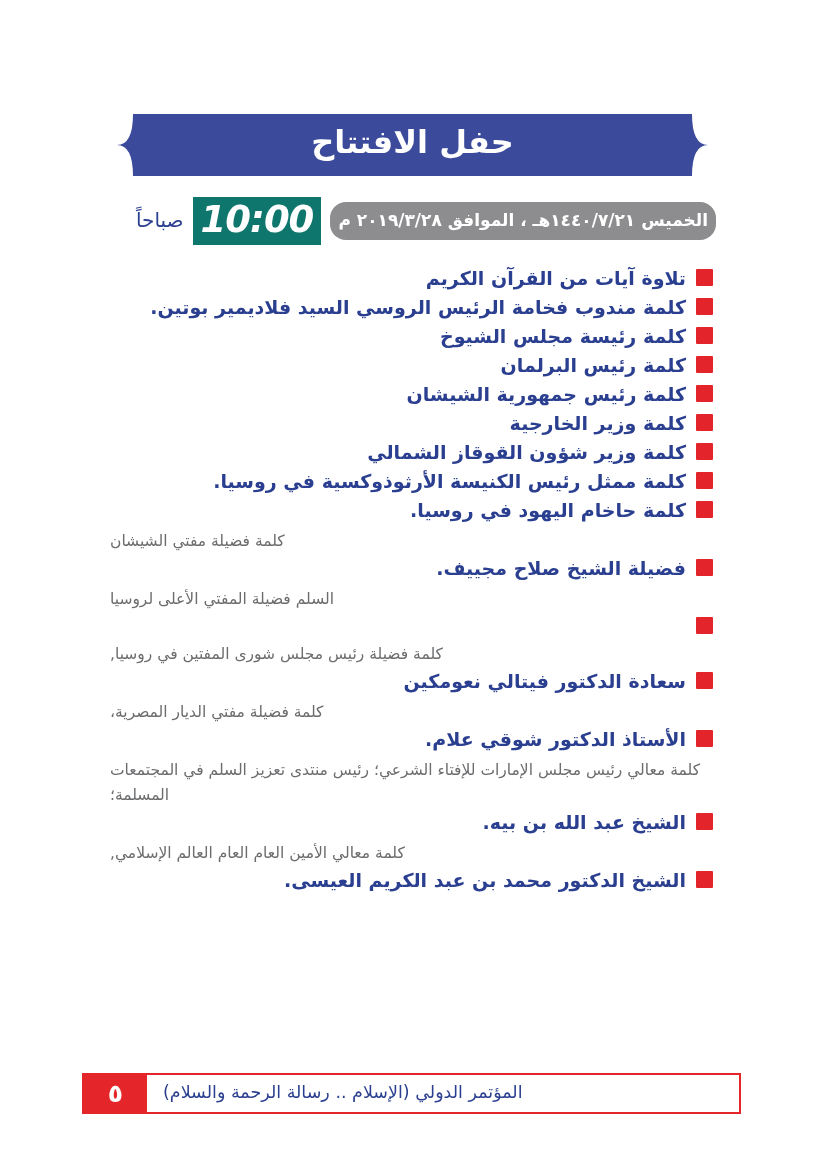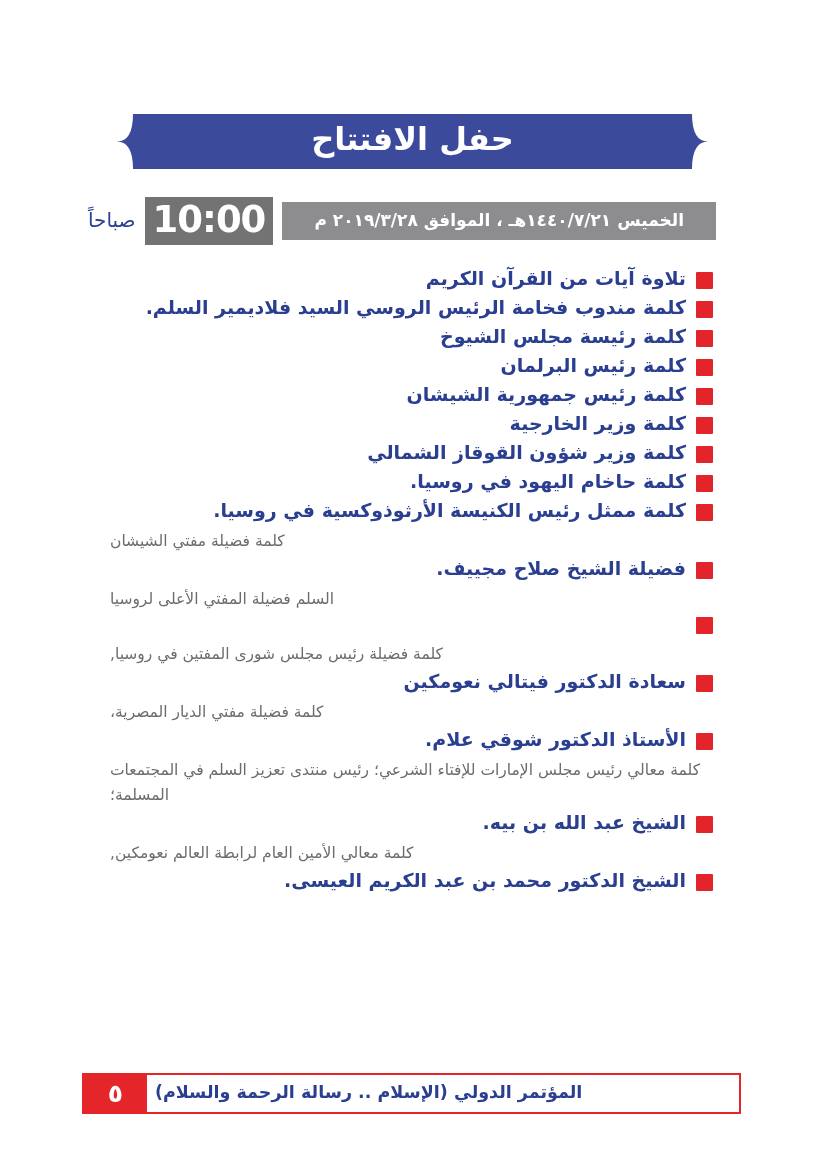--- a/index.html
+++ b/index.html
@@ -5,55 +5,55 @@
   * { margin:0; padding:0; box-sizing:border-box; }
   html,body { width:825px; height:1166px; }
   body {
     position:relative;
     background:#ffffff;
     font-family:"DejaVu Sans", sans-serif;
     overflow:hidden;
   }
 
   
-  .banner-wrap { position:absolute; top:114px; left:117px; width:591px; height:55px; }
+  .banner-wrap { position:absolute; top:114px; left:117px; width:591px; height:62px; }
   .banner-wrap svg { position:absolute; inset:0; width:100%; height:100%; }
   .banner-title {
     position:absolute; inset:0;
     display:flex; align-items:center; justify-content:center;
     color:#ffffff; font-size:32px; font-weight:bold;
     direction:rtl; padding-bottom:6px;
   }
 
   
   .date-row {
     position:absolute; top:197px; right:109px; left:0;
     direction:rtl;
     display:flex; align-items:center; justify-content:flex-start;
     gap:9px;
   }
   .date-box {
     background:#8d8d8f; color:#ffffff;
     font-size:17px; font-weight:bold;
-    padding:8px 32px 10px; direction:rtl;
+    padding:8px 8px 10px; direction:rtl;border-radius:16px;
   }
   .time-box {
-    background:#737373; color:#ffffff;
+    background:#0f766e; color:#ffffff;
     font-size:37px; font-weight:bold; line-height:1;
-    padding:4px 8px 7px; letter-spacing:-1px;
+    padding:4px 8px 7px; letter-spacing:-1px;font-style:italic;
   }
   .period { color:#2b3f90; font-size:20px; font-weight:normal; padding-bottom:2px; }
 
   
   .agenda {
     position:absolute; top:268px; right:112px; left:110px;
     direction:rtl;
   }
   .agenda-item {
-    display:flex; align-items:flex-end; gap:10px;
+    display:flex; align-items:flex-start; gap:10px;
     color:#2b3f90; font-size:19px; font-weight:bold;
     line-height:21px; margin-bottom:8px;
   }
   .bullet {
     flex:0 0 17px; width:17px; height:17px;
     background:#e4242b; border-radius:1px; margin-top:1px;
   }
   .agenda-desc {
     color:#6b6c6e; font-size:15.5px; font-weight:normal;
     line-height:25px; margin:0 1px 4px 0;
@@ -68,23 +68,23 @@
     display:flex; align-items:stretch;
   }
   .page-num {
     width:63px; flex:0 0 63px;
     background:#e4252a; color:#ffffff;
     display:flex; align-items:center; justify-content:center;
     font-size:25px; font-weight:bold;
   }
   .footer-title {
     display:flex; align-items:center;
-    margin-left:8px; padding-bottom:3px;
+    margin-left:16px; padding-bottom:3px;
     direction:rtl;
-    color:#2b3f90; font-size:17.5px; font-weight:bold;
+    color:#2b3f90; font-size:17.5px; font-weight:normal;
     white-space:nowrap;
   }
 </style>
 </head>
 <body>
 
 <div class="banner-wrap">
   <svg viewBox="0 0 591 65" preserveAspectRatio="none" aria-hidden="true">
     <path d="M16,0 H575 Q575,32.5 591,32.5 Q575,32.5 575,65 H16 Q16,32.5 0,32.5 Q16,32.5 16,0 Z" fill="#3b4a9b"></path>
   </svg>
@@ -97,21 +97,21 @@
   <div class="period">صباحاً</div>
 </div>
 
 <div class="agenda">
     <div class="agenda-item">
       <span class="bullet"></span>
       <span class="item-text">تلاوة آيات من القرآن الكريم</span>
     </div>
     <div class="agenda-item">
       <span class="bullet"></span>
-      <span class="item-text">كلمة مندوب فخامة الرئيس الروسي السيد فلاديمير السلم.</span>
+      <span class="item-text">كلمة مندوب فخامة الرئيس الروسي السيد فلاديمير بوتين.</span>
     </div>
     <div class="agenda-item">
       <span class="bullet"></span>
       <span class="item-text">كلمة رئيسة مجلس الشيوخ</span>
     </div>
     <div class="agenda-item">
       <span class="bullet"></span>
       <span class="item-text">كلمة رئيس البرلمان</span>
     </div>
     <div class="agenda-item">
@@ -121,25 +121,25 @@
     <div class="agenda-item">
       <span class="bullet"></span>
       <span class="item-text">كلمة وزير الخارجية</span>
     </div>
     <div class="agenda-item">
       <span class="bullet"></span>
       <span class="item-text">كلمة وزير شؤون القوقاز الشمالي</span>
     </div>
     <div class="agenda-item">
       <span class="bullet"></span>
-      <span class="item-text">كلمة حاخام اليهود في روسيا.</span>
+      <span class="item-text">كلمة ممثل رئيس الكنيسة الأرثوذوكسية في روسيا.</span>
     </div>
     <div class="agenda-item">
       <span class="bullet"></span>
-      <span class="item-text">كلمة ممثل رئيس الكنيسة الأرثوذوكسية في روسيا.</span>
+      <span class="item-text">كلمة حاخام اليهود في روسيا.</span>
     </div>
     <div class="agenda-desc">كلمة فضيلة مفتي الشيشان</div>
     <div class="agenda-item">
       <span class="bullet"></span>
       <span class="item-text">فضيلة الشيخ صلاح مجييف.</span>
     </div>
     <div class="agenda-desc">السلم فضيلة المفتي الأعلى لروسيا</div>
     <div class="agenda-item">
       <span class="bullet"></span>
     </div>
@@ -151,21 +151,21 @@
     <div class="agenda-desc">كلمة فضيلة مفتي الديار المصرية،</div>
     <div class="agenda-item">
       <span class="bullet"></span>
       <span class="item-text">الأستاذ الدكتور شوقي علام.</span>
     </div>
     <div class="agenda-desc">كلمة معالي رئيس مجلس الإمارات للإفتاء الشرعي؛ رئيس منتدى تعزيز السلم في المجتمعات المسلمة؛</div>
     <div class="agenda-item">
       <span class="bullet"></span>
       <span class="item-text">الشيخ عبد الله بن بيه.</span>
     </div>
-    <div class="agenda-desc">كلمة معالي الأمين العام لرابطة العالم نعومكين,</div>
+    <div class="agenda-desc">كلمة معالي الأمين العام العام العالم الإسلامي,</div>
     <div class="agenda-item">
       <span class="bullet"></span>
       <span class="item-text">الشيخ الدكتور محمد بن عبد الكريم العيسى.</span>
     </div>
   </div>
 
 <div class="footer">
   <div class="page-num">٥</div>
   <div class="footer-title">المؤتمر الدولي (الإسلام .. رسالة الرحمة والسلام)</div>
 </div>

